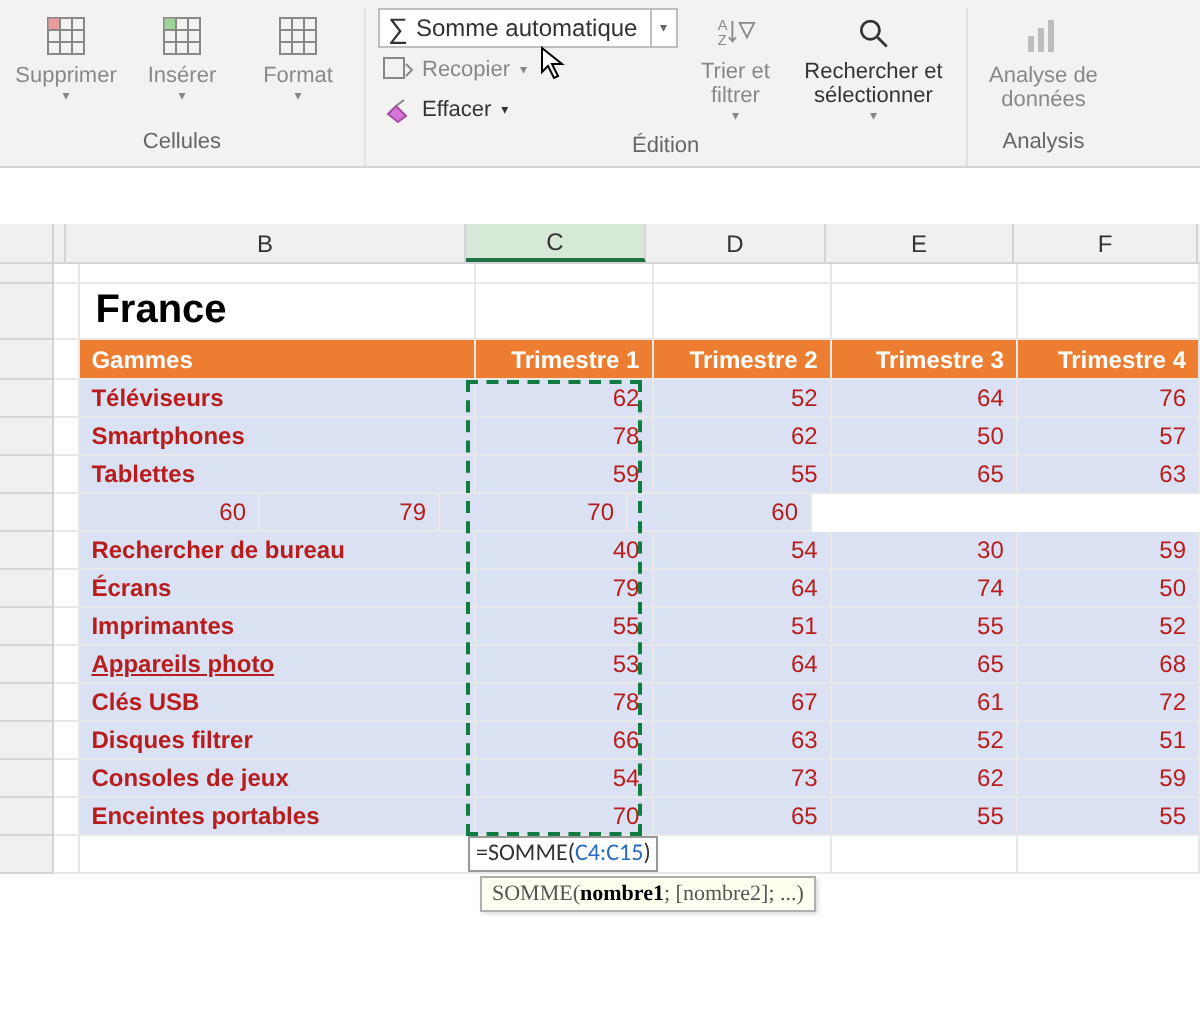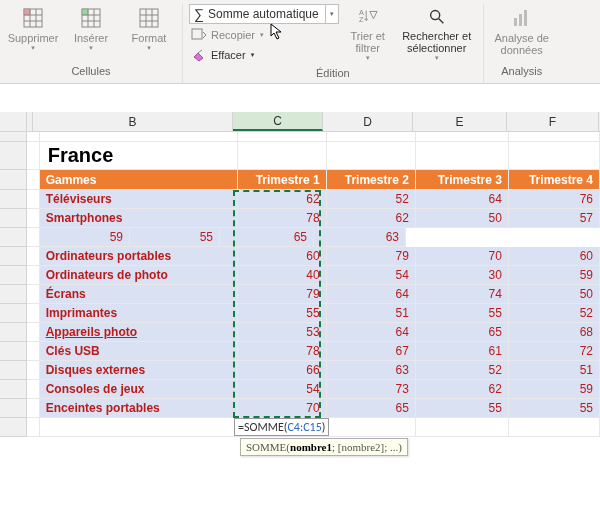--- a/index.html
+++ b/index.html
@@ -230,38 +230,38 @@
         <div class="cell  wA"></div>
         <div class="cell data-cell gammes wB" style="font-weight: 700;">Smartphones</div>
         <div class="cell data-cell num wC">78</div>
         <div class="cell data-cell num wD">62</div>
         <div class="cell data-cell num wE">50</div>
         <div class="cell data-cell num wF">57</div>
       </div>
       <div class="row" style="height: 19px;">
         <div class="row-h"></div>
         <div class="cell  wA"></div>
+        <div class="cell data-cell gammes wB" style="font-weight: 700;">Tablettes</div>
         <div class="cell data-cell num wC">59</div>
         <div class="cell data-cell num wD">55</div>
         <div class="cell data-cell num wE">65</div>
         <div class="cell data-cell num wF">63</div>
       </div>
       <div class="row" style="height: 19px;">
         <div class="row-h"></div>
         <div class="cell  wA"></div>
-        <div class="cell data-cell gammes wB" style="font-weight: 700;">Ordinateurs portables</div>
         <div class="cell data-cell num wC">60</div>
         <div class="cell data-cell num wD">79</div>
         <div class="cell data-cell num wE">70</div>
         <div class="cell data-cell num wF">60</div>
       </div>
       <div class="row" style="height: 19px;">
         <div class="row-h"></div>
         <div class="cell  wA"></div>
-        <div class="cell data-cell gammes wB" style="font-weight: 700;">Ordinateurs de photo</div>
+        <div class="cell data-cell gammes wB" style="font-weight: 700;">Rechercher de bureau</div>
         <div class="cell data-cell num wC">40</div>
         <div class="cell data-cell num wD">54</div>
         <div class="cell data-cell num wE">30</div>
         <div class="cell data-cell num wF">59</div>
       </div>
       <div class="row" style="height: 19px;">
         <div class="row-h"></div>
         <div class="cell  wA"></div>
         <div class="cell data-cell gammes wB" style="font-weight: 700;">Écrans</div>
         <div class="cell data-cell num wC">79</div>
@@ -292,21 +292,21 @@
         <div class="cell  wA"></div>
         <div class="cell data-cell gammes wB" style="font-weight: 700;">Clés USB</div>
         <div class="cell data-cell num wC">78</div>
         <div class="cell data-cell num wD">67</div>
         <div class="cell data-cell num wE">61</div>
         <div class="cell data-cell num wF">72</div>
       </div>
       <div class="row" style="height: 19px;">
         <div class="row-h"></div>
         <div class="cell  wA"></div>
-        <div class="cell data-cell gammes wB" style="font-weight: 700;">Disques externes</div>
+        <div class="cell data-cell gammes wB" style="font-weight: 700;">Disques filtrer</div>
         <div class="cell data-cell num wC">66</div>
         <div class="cell data-cell num wD">63</div>
         <div class="cell data-cell num wE">52</div>
         <div class="cell data-cell num wF">51</div>
       </div>
       <div class="row" style="height: 19px;">
         <div class="row-h"></div>
         <div class="cell  wA"></div>
         <div class="cell data-cell gammes wB" style="font-weight: 700;">Consoles de jeux</div>
         <div class="cell data-cell num wC">54</div>

